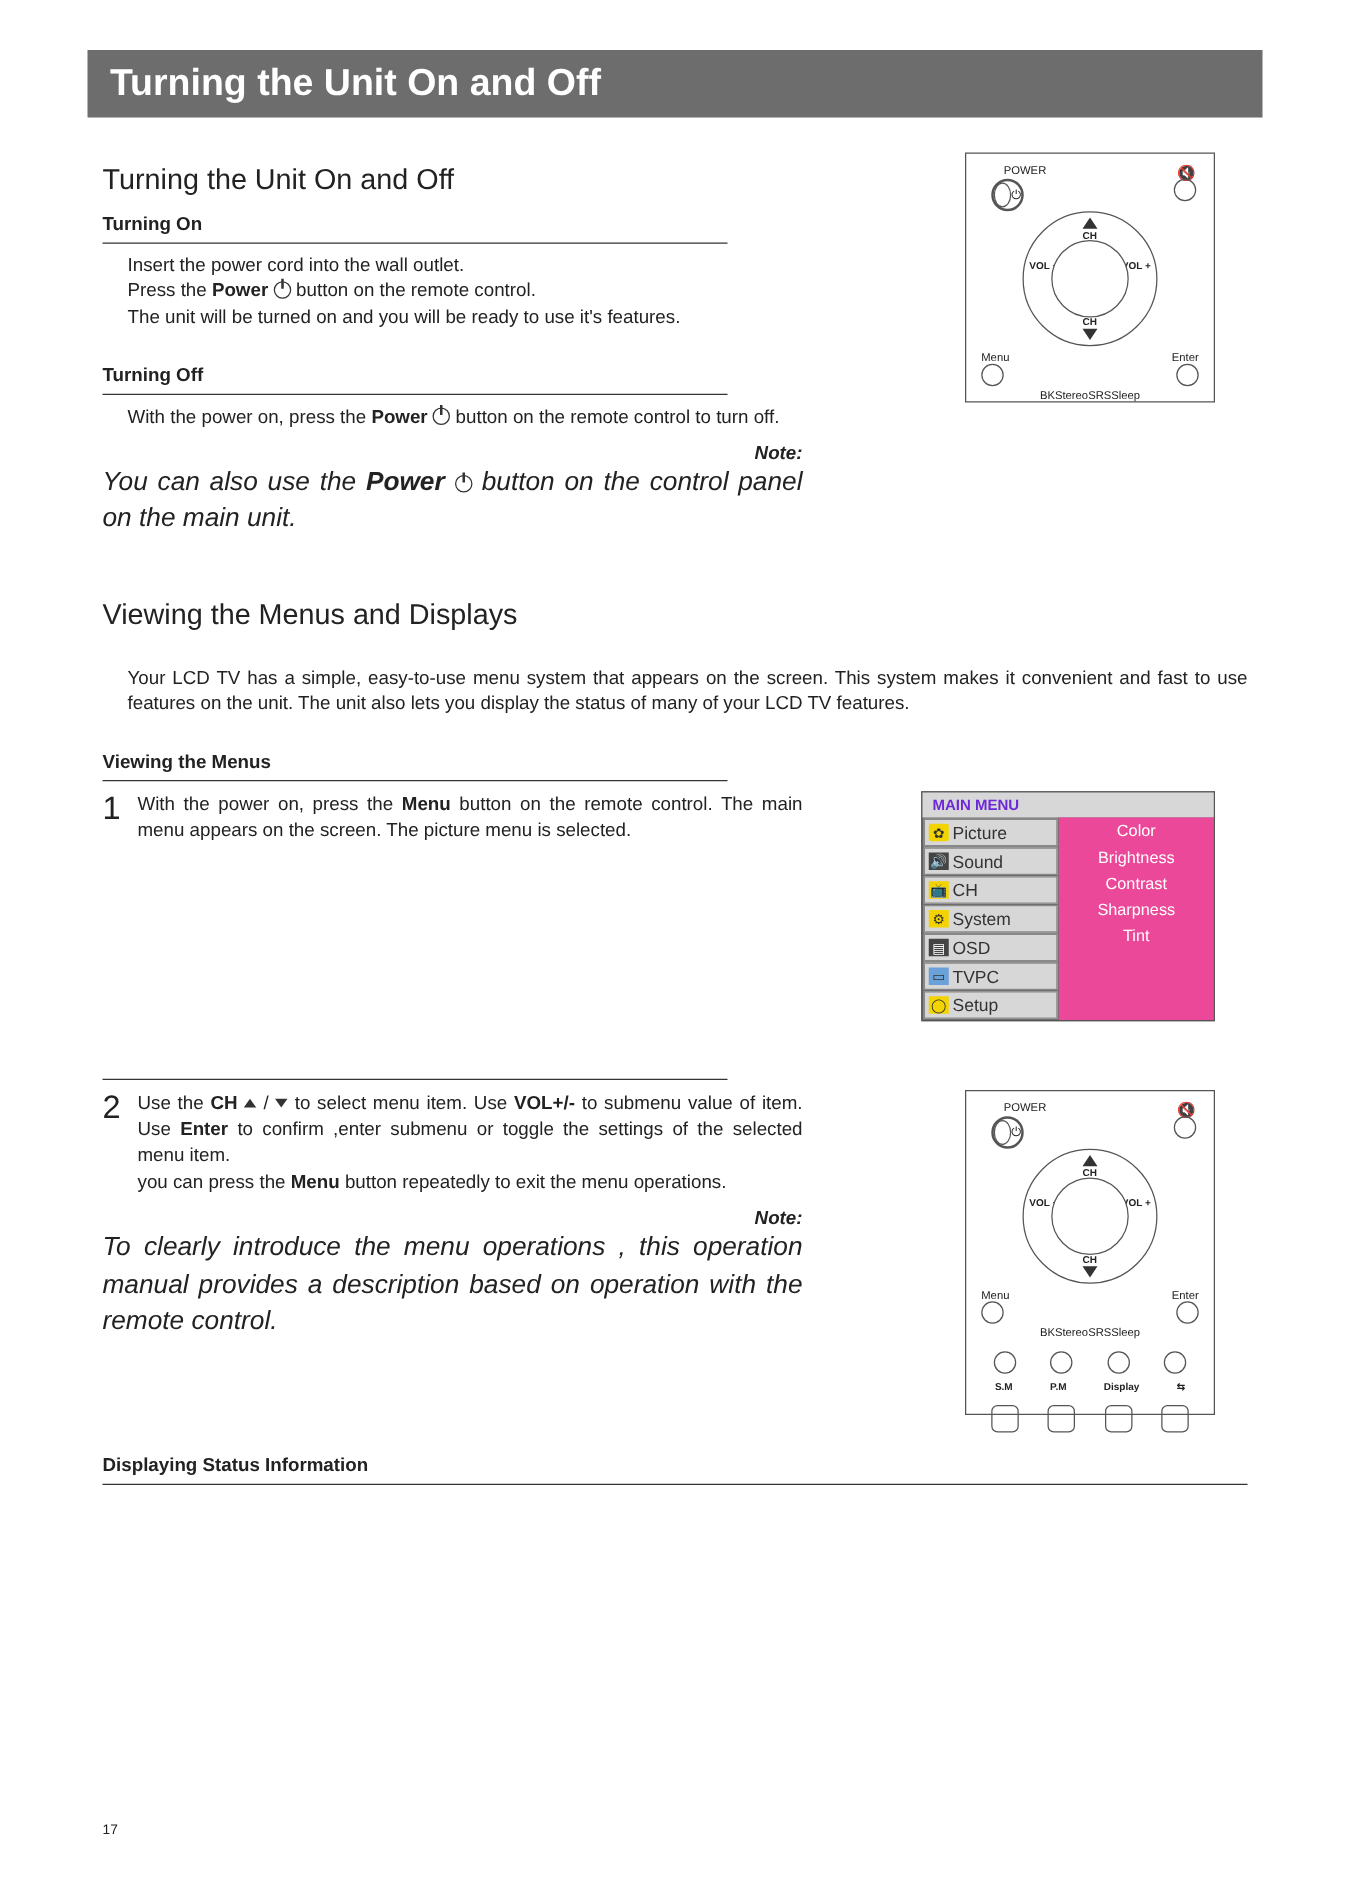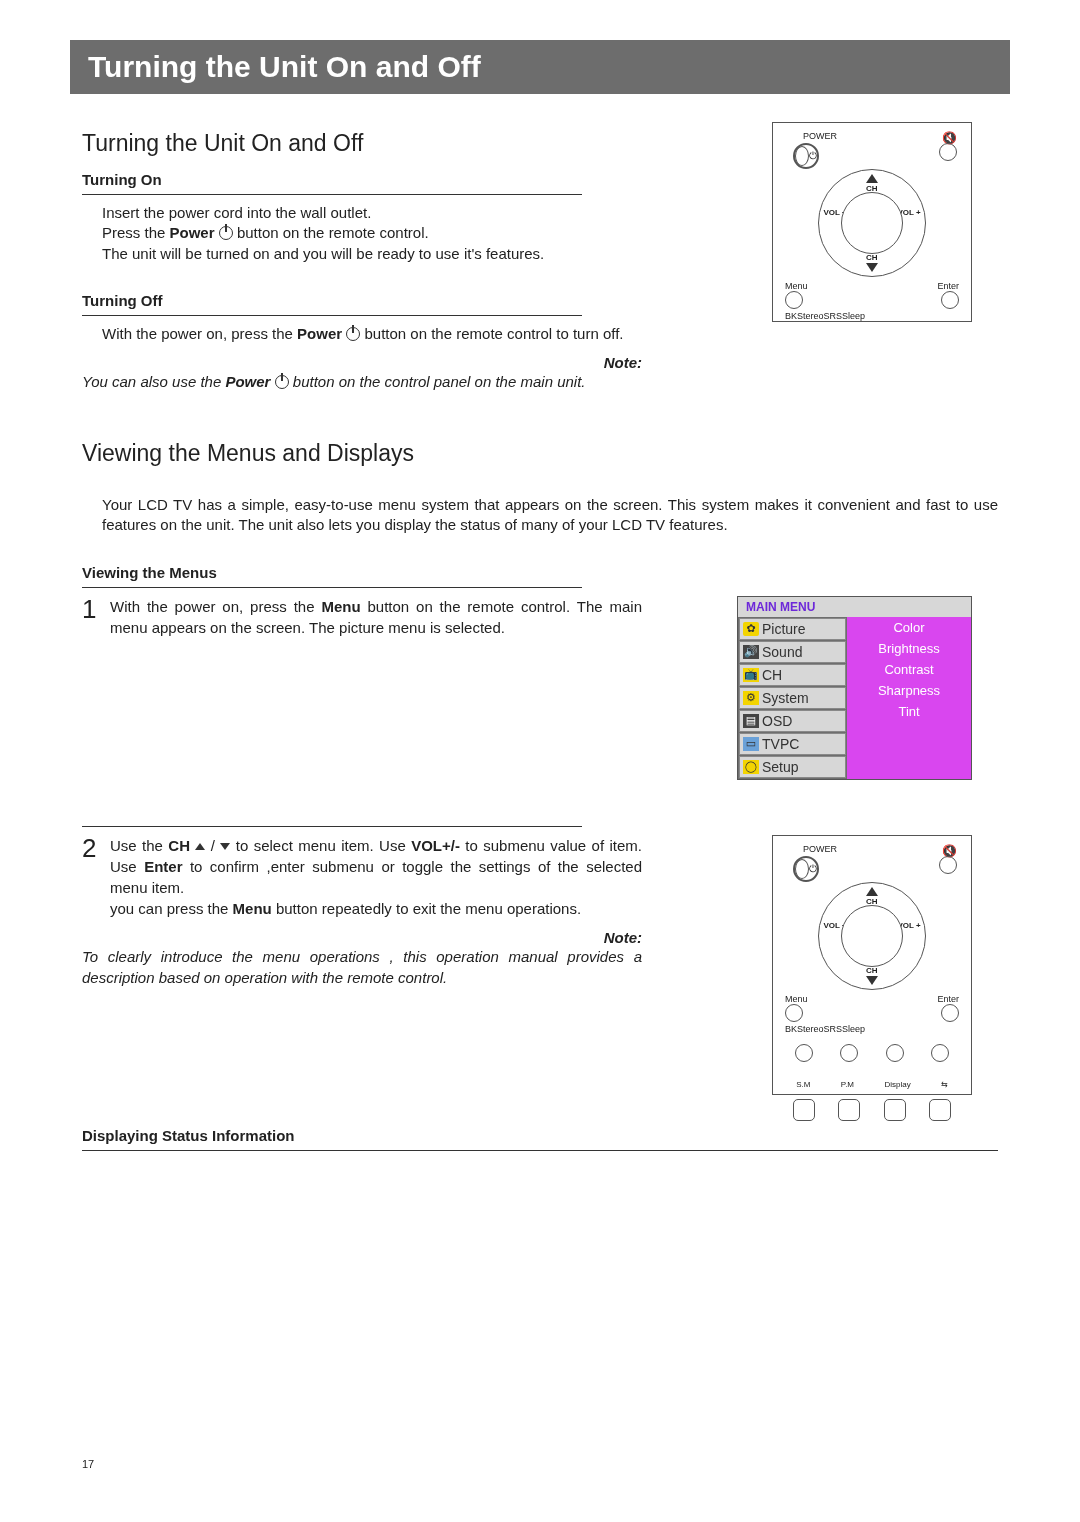--- a/index.html
+++ b/index.html
@@ -10,21 +10,21 @@
   .content { padding: 0 12px; }
   .section-title { font-size: 23px; font-weight: 400; margin: 8px 0 14px 0; }
   .sub-heading { font-weight: 700; font-size: 15px; margin: 6px 0 4px 0; }
   hr.sep { border: none; border-top: 1px solid #333; margin: 6px 0 8px 0; width: 500px; }
   hr.sep-full { border: none; border-top: 1px solid #333; margin: 6px 0 8px 0; width: 100%; }
   .body-text { font-size: 15px; line-height: 1.35; margin-left: 20px; }
   .row { display: flex; align-items: flex-start; }
   .col-left { width: 560px; }
   .col-right { width: 330px; display:flex; justify-content:flex-end; }
   .note-label { font-style: italic; font-weight: 700; font-size: 15px; margin-top: 10px; text-align: right; }
-  .note-body { font-style: italic; font-size: 15px; line-height:1.4; text-align: justify; }
+  .note-body { font-style: italic; font-size: 21px; line-height:1.4; text-align: justify; }
   .numlist { display:flex; gap:10px; }
   .numlist .num { font-size:26px; font-weight:400; line-height:1; width:18px; }
   .numlist .txt { flex:1; font-size:15px; line-height:1.4; text-align: justify; }
   .pagenum { position:absolute; bottom:52px; left:82px; font-size:11px; }
 
   
   .remote { border:1px solid #555; padding:10px 8px 6px 8px; width:200px; font-size:10px; text-align:center; position:relative; }
   .remote .lbl { font-size:9px; }
   .remote .pwr-lbl { position:absolute; top:8px; left:30px; }
   .remote .mute-ic { position:absolute; top:8px; right:14px; font-size:12px; }
@@ -36,31 +36,31 @@
   .remote .ring .inner { width:62px; height:62px; border:1px solid #555; border-radius:50%; position:absolute; top:23px; left:23px; background:#fff; }
   .remote .ring .tri { position:absolute; width:0; height:0; border-left:6px solid transparent; border-right:6px solid transparent; }
   .remote .ring .tri.up { border-bottom:9px solid #333; top:5px; left:48px; }
   .remote .ring .tri.dn { border-top:9px solid #333; bottom:5px; left:48px; }
   .remote .ring .txt-ch-u { position:absolute; top:15px; left:48px; font-size:8px; font-weight:700; }
   .remote .ring .txt-ch-d { position:absolute; bottom:15px; left:48px; font-size:8px; font-weight:700; }
   .remote .ring .txt-vl { position:absolute; top:40px; left:5px; font-size:8px; font-weight:700; line-height:1.1; text-align:center; width:24px;}
   .remote .ring .txt-vr { position:absolute; top:40px; right:5px; font-size:8px; font-weight:700; line-height:1.1; text-align:center; width:24px;}
   .remote .row2 { display:flex; justify-content:space-between; align-items:center; padding:0 4px;}
   .remote .smallbtn { width:18px; height:18px; border:1px solid #555; border-radius:50%; }
-  .remote .row3 { display:flex; justify-content:flex-start; padding:0 4px; margin-top:2px;}
+  .remote .row3 { display:flex; justify-content:center; padding:0 4px; margin-top:2px;}
   .remote .row4 { display:flex; justify-content:space-around; margin-top:10px; }
   .remote .sq { width:22px; height:22px; border:1px solid #555; border-radius:5px; }
   .remote .row4lbl { display:flex; justify-content:space-around; font-size:8px; margin-top:-2px; }
 
   
   .osd { width:235px; border:1px solid #555; background:#6e6e6e; font-size:13px; }
   .osd .hdr { background:#d7d7d7; padding:3px 8px; font-weight:700; color:#6d28d9; font-size:12px; }
   .osd .body { display:flex; }
   .osd .left { width:110px; }
-  .osd .right { width:125px; background:#d946ef; }
+  .osd .right { width:125px; background:#ec4899; }
   .osd .li { background:#d7d7d7; border:1px solid #888; margin:1px; padding:2px 3px 2px 3px; display:flex; align-items:center; gap:3px; font-size:14px; color:#333;}
   .osd .li .ic { width:16px; height:14px; display:inline-flex; align-items:center; justify-content:center; font-size:11px;}
   .osd .ri { color:#fff; text-align:center; padding:3px 0; font-size:13px; }
   .ic-pic { background:#f3d400; border-radius:2px; }
   .ic-snd { background:#444; color:#fff; }
   .ic-ch  { background:#f3d400; }
   .ic-sys { background:#f3d400; }
   .ic-osd { background:#444; color:#fff; }
   .ic-tvpc{ background:#6aa1d8; }
   .ic-set { background:#f3d400; }
@@ -262,21 +262,21 @@
             <span class="lbl">Stereo</span>
             <span class="lbl">SRS</span>
             <span class="lbl">Sleep</span>
           </div>
           <div class="row4">
             <div class="smallbtn"></div>
             <div class="smallbtn"></div>
             <div class="smallbtn"></div>
             <div class="smallbtn"></div>
           </div>
-          <div class="row4lbl" style="margin-top:18px;">
+          <div class="row4lbl" style="margin-top:6px;font-weight:bold;">
             <span>S.M</span>
             <span>P.M</span>
             <span>Display</span>
             <span>⇆</span>
           </div>
           <div class="row4">
             <div class="sq"></div>
             <div class="sq"></div>
             <div class="sq"></div>
             <div class="sq"></div>

